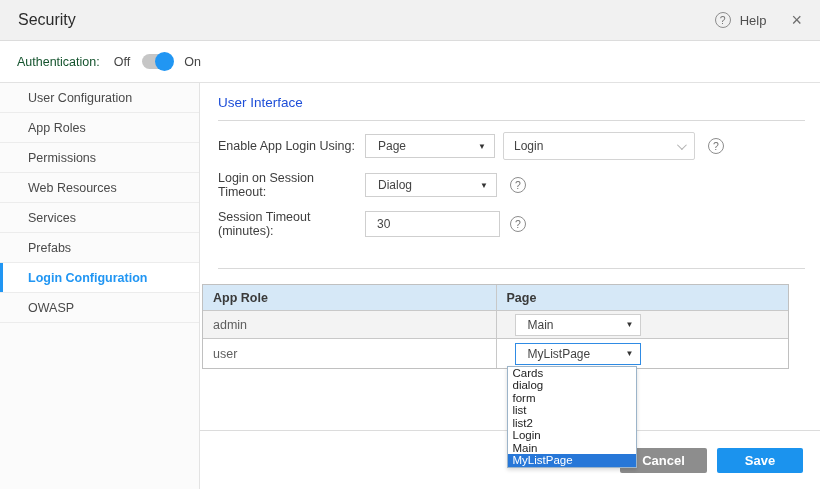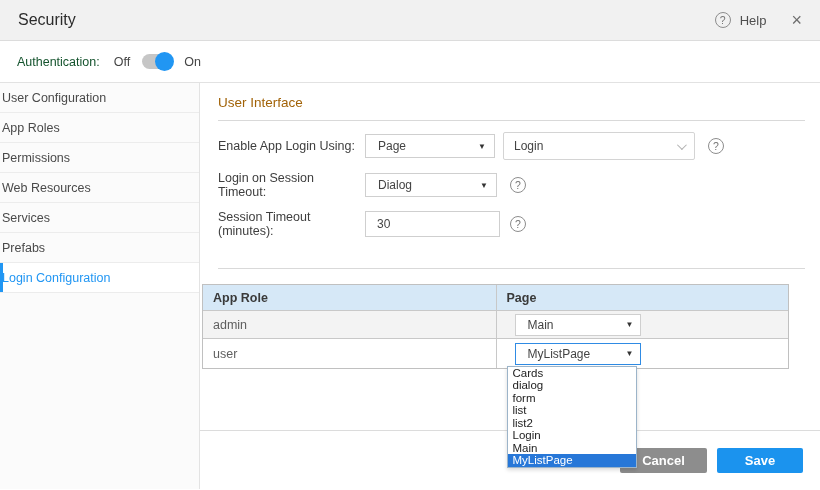--- a/index.html
+++ b/index.html
@@ -21,26 +21,26 @@
   .toggle-off { margin-left:14px; color:#454545; }
   .toggle { position:relative; width:30px; height:15px; background:#c6c6c6; border-radius:8px; margin:0 12px; cursor:pointer; }
   .toggle .knob { position:absolute; right:-2px; top:-2px; width:19px; height:19px; border-radius:50%; background:#2196f3; }
   .toggle-on { color:#454545; }
 
   
   .bodyrow { display:flex; height:406px; }
 
   
   .sidebar { width:200px; background:#fbfbfb; border-right:1px solid #e3e3e3; }
-  .side-item { height:30px; display:flex; align-items:center; padding-left:2px; border-bottom:1px solid #ececec; color:#4a4a4a; cursor:pointer; }
-  .side-item.selected { color:#2196f3; font-weight:400; background:#fff; box-shadow:inset 3px 0 0 #2196f3; }
+  .side-item { height:30px; display:flex; align-items:center; padding-left:28px; border-bottom:1px solid #ececec; color:#4a4a4a; cursor:pointer; }
+  .side-item.selected { color:#2196f3; font-weight:700; background:#fff; box-shadow:inset 3px 0 0 #2196f3; }
 
   
   .main { position:relative; flex:1; background:#fff; }
-  .section-title { position:absolute; left:18px; font-size:13.5px; color:#a16207;text-align:center; }
+  .section-title { position:absolute; left:18px; font-size:13.5px; color:#1d4ed8;text-align:center; }
   .rule { position:absolute; left:18px; right:15px; height:1px; background:#d9d9d9; }
 
   .form-row { position:absolute; left:18px; display:flex; align-items:center; }
   .f-label { width:147px; color:#3e3e3e; }
   .select-box { display:flex; align-items:center; background:#fff; border:1px solid #cfcfcf; height:24px; padding:0 8px 0 12px; color:#444; font-size:12px; cursor:pointer; }
   .select-box .arrow { margin-left:auto; font-size:8px; color:#333; }
   .combo-box { display:flex; align-items:center; width:192px; height:28px; margin-left:8px; border:1px solid #d4d4d4; border-radius:2px; padding:0 10px; font-size:12px; color:#444; cursor:pointer; }
   .chevron { margin-left:auto; width:7px; height:7px; border-right:1.5px solid #b0b0b0; border-bottom:1.5px solid #b0b0b0; transform:rotate(45deg) translateY(-2px); }
   .text-input { width:135px; height:24px; border:1px solid #cfcfcf; padding:12px 11px; font-size:12px; color:#444; font-family:inherit; }
   .help-icon { margin-left:13px; cursor:pointer; }
@@ -96,20 +96,21 @@
   <div class="bodyrow">
 
     <div class="sidebar">
       <div class="side-item">User Configuration</div>
       <div class="side-item">App Roles</div>
       <div class="side-item">Permissions</div>
       <div class="side-item">Web Resources</div>
       <div class="side-item">Services</div>
       <div class="side-item">Prefabs</div>
       <div class="side-item selected">Login Configuration</div>
+      <div class="side-item">OWASP</div>
     </div>
 
     <div class="main">
 
       <div class="section-title" style="top:12px;">User Interface</div>
       <div class="rule" style="top:37px;"></div>
 
       <div class="form-row" style="top:49px; height:28px;">
         <span class="f-label">Enable App Login Using:</span>
         <span class="select-box" style="width:130px;">

